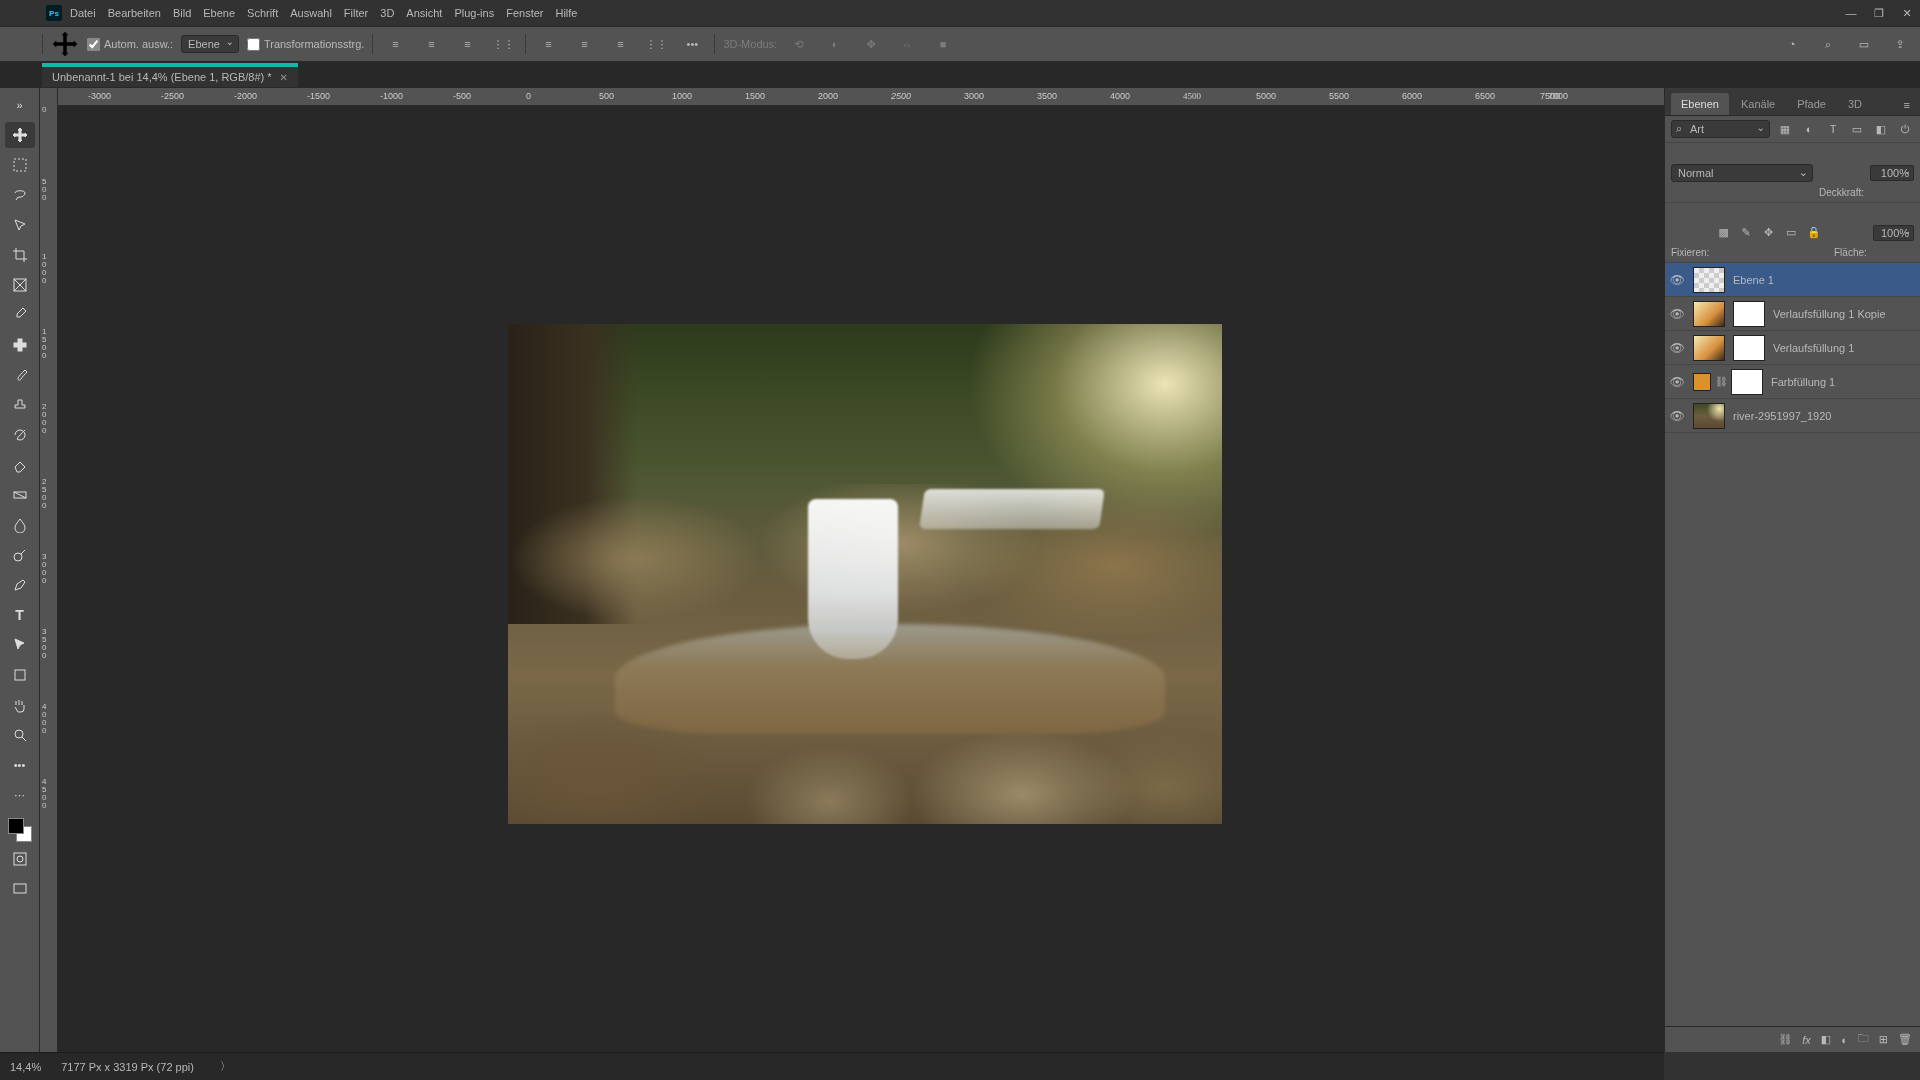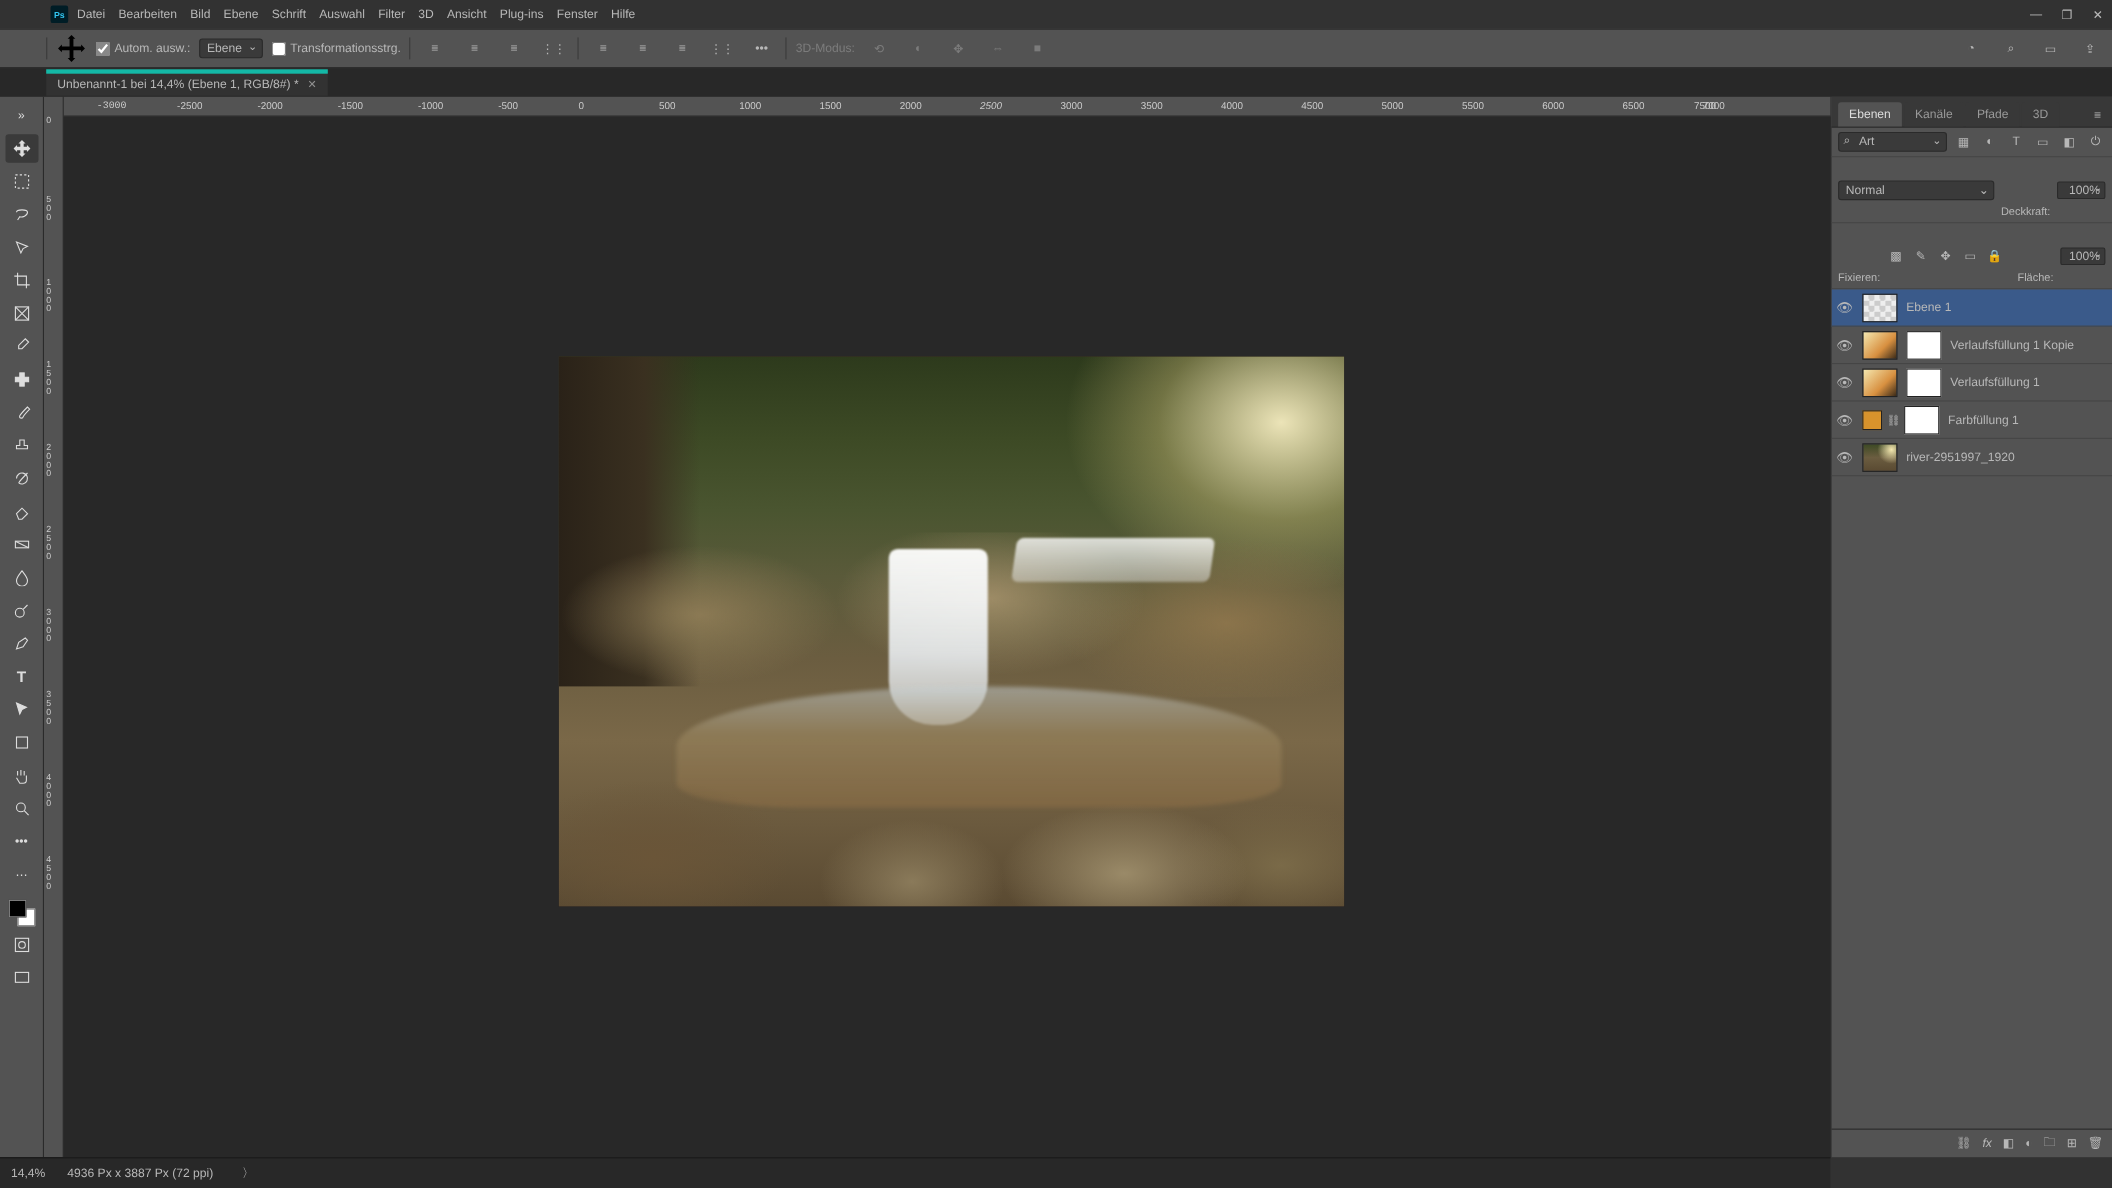--- a/index.html
+++ b/index.html
@@ -334,36 +334,36 @@
       <div class="tick" style="top: 315px;">2<br>0<br>0<br>0</div>
       <div class="tick" style="top: 390px;">2<br>5<br>0<br>0</div>
       <div class="tick" style="top: 465px;">3<br>0<br>0<br>0</div>
       <div class="tick" style="top: 540px;">3<br>5<br>0<br>0</div>
       <div class="tick" style="top: 615px;">4<br>0<br>0<br>0</div>
       <div class="tick" style="top: 690px;">4<br>5<br>0<br>0</div>
     </div>
 
   <div id="canvas-wrap">
     <div id="hruler">
-        <div class="tick" style="left: 30px; font-family: Liberation Mono, monospace;">-3000</div>
+        <div class="tick" style="left: 30px;">-3000</div>
         <div class="tick" style="left: 103px;">-2500</div>
         <div class="tick" style="left: 176px;">-2000</div>
         <div class="tick" style="left: 249px;">-1500</div>
         <div class="tick" style="left: 322px;">-1000</div>
         <div class="tick" style="left: 395px;">-500</div>
         <div class="tick" style="left: 468px;">0</div>
         <div class="tick" style="left: 541px;">500</div>
         <div class="tick" style="left: 614px;">1000</div>
         <div class="tick" style="left: 687px;">1500</div>
         <div class="tick" style="left: 760px;">2000</div>
         <div class="tick" style="left: 833px; font-style: italic;">2500</div>
         <div class="tick" style="left: 906px;">3000</div>
         <div class="tick" style="left: 979px;">3500</div>
         <div class="tick" style="left: 1052px;">4000</div>
-        <div class="tick" style="left: 1125px;">4500</div>
+        <div class="tick" style="left: 1125px; font-family: Liberation Serif, serif;">4500</div>
         <div class="tick" style="left: 1198px;">5000</div>
         <div class="tick" style="left: 1271px;">5500</div>
         <div class="tick" style="left: 1344px;">6000</div>
         <div class="tick" style="left: 1417px;">6500</div>
         <div class="tick" style="left: 1490px;">7000</div>
         <div class="tick" style="left: 1482px;">7500</div>
       </div>
     <div id="canvas">
       <div id="image">
         <div class="sky"></div>
@@ -453,15 +453,15 @@
       <span>◐</span>
       <span>🗀</span>
       <span>⊞</span>
       <span>🗑</span>
     </div>
   </div>
 </div>
 
 <div id="status">
   <span>14,4%</span>
-  <span>4936 Px x 3887 Px (72 ppi)</span>
+  <span>7177 Px x 3319 Px (72 ppi)</span>
   <span class="arrow">〉</span>
 </div>
 
 </body></html>

